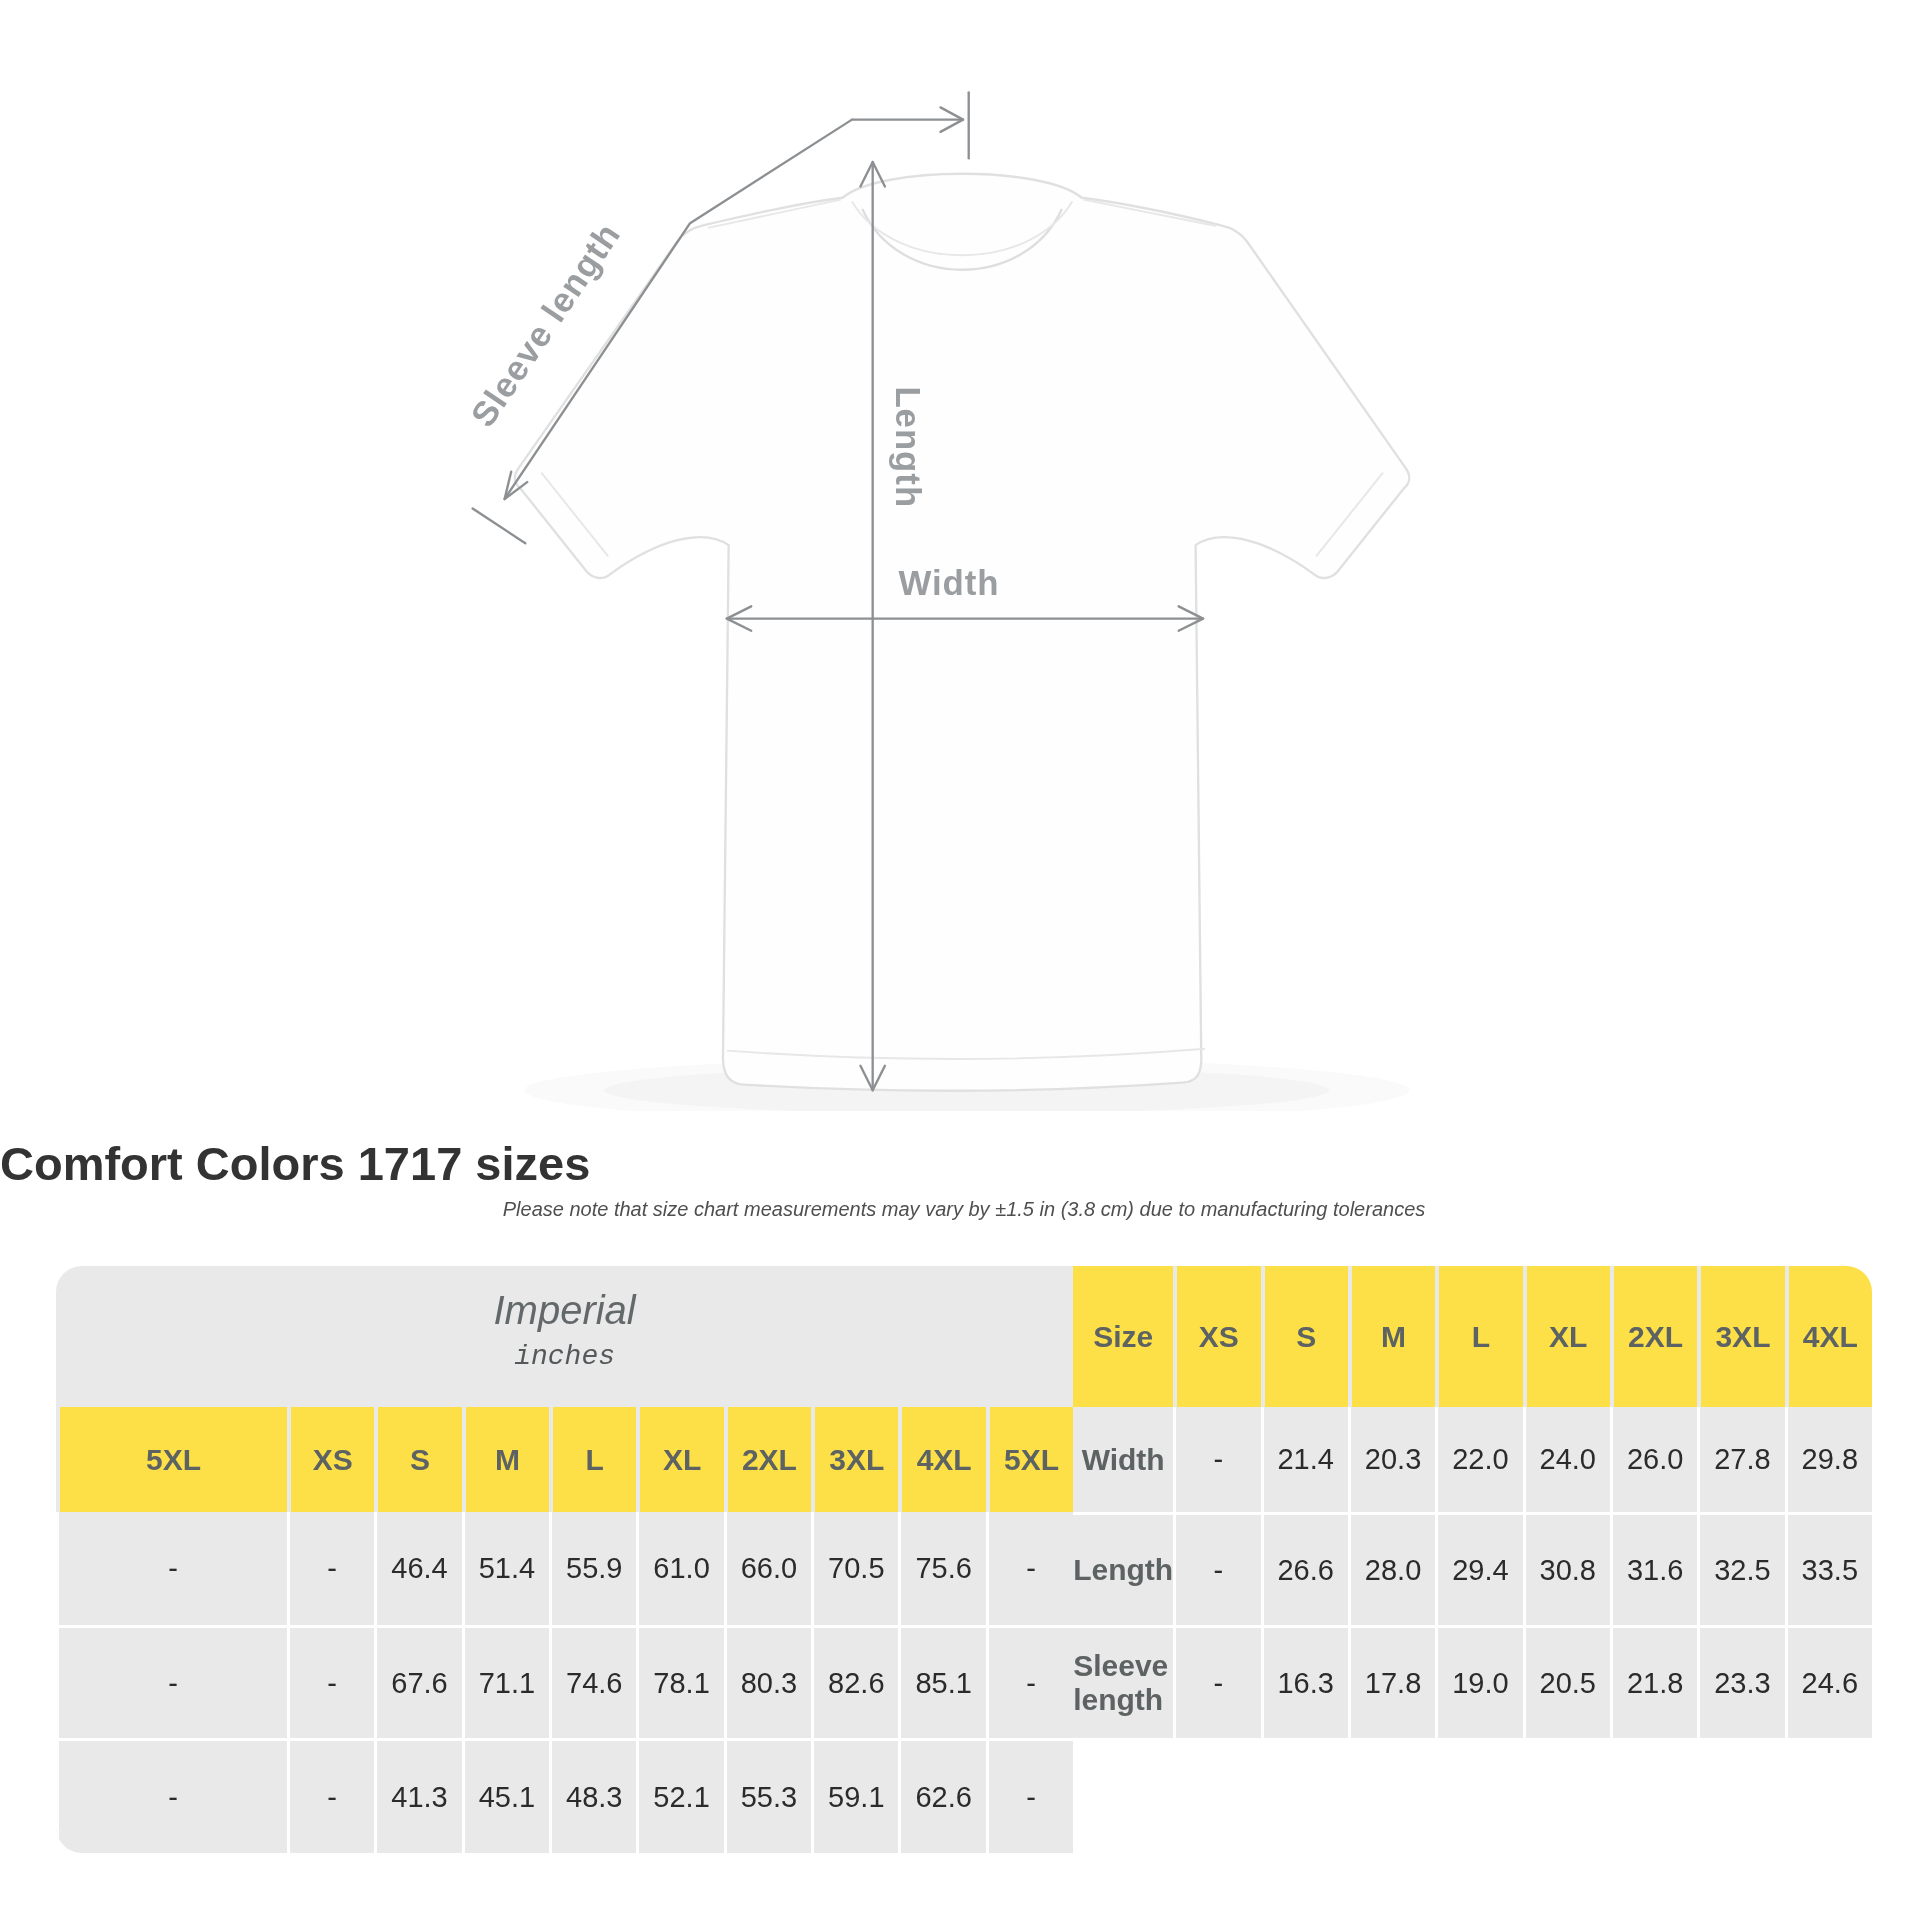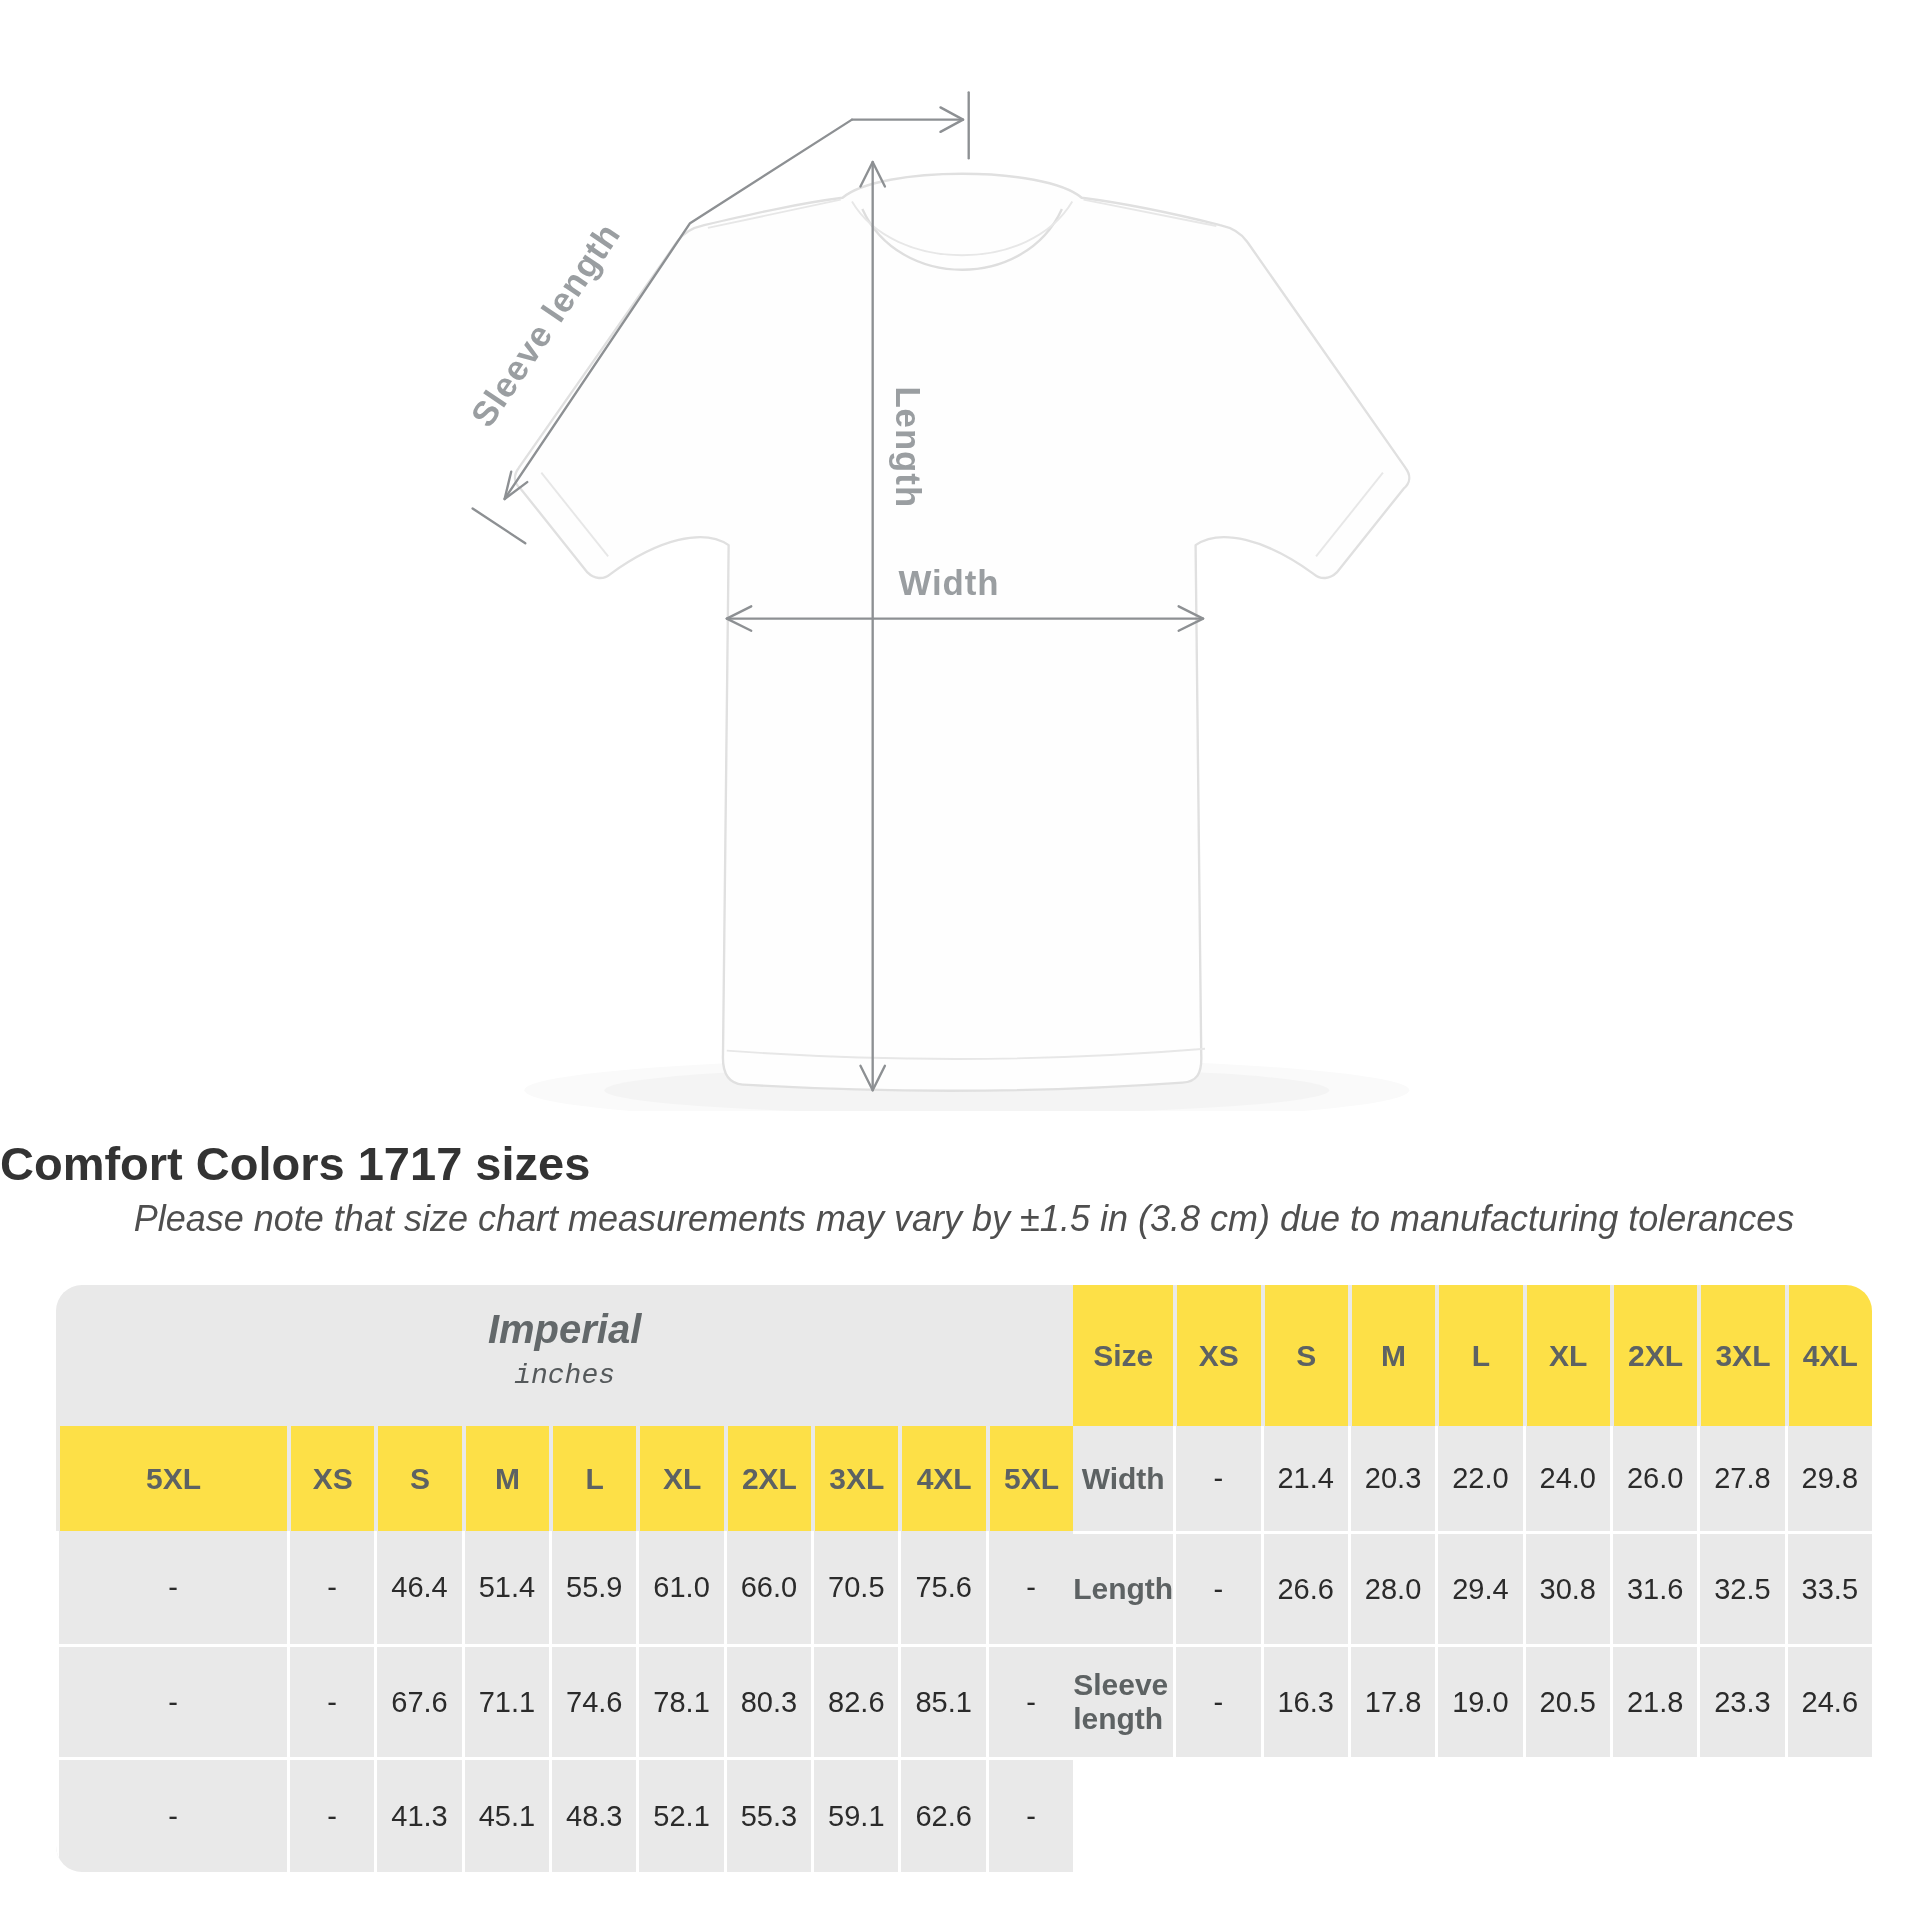--- a/index.html
+++ b/index.html
@@ -10,37 +10,37 @@
   }
   .shirt-area{position:relative;width:1928px;height:1111px;}
   .shirt-area svg{display:block;}
   .anno-line{stroke:#8d9093;stroke-width:2.5;fill:none;stroke-linecap:round;stroke-linejoin:round;}
   .anno-text{fill:#9a9ea1;font-weight:bold;font-size:37px;letter-spacing:1px;font-family:"Liberation Sans",sans-serif;}
   .shirt-outline{fill:#fefefe;stroke:#e0e0e0;stroke-width:2.5;stroke-linejoin:round;}
   .seam{fill:none;stroke:#e7e7e7;stroke-width:2;}
   .seam-strong{fill:none;stroke:#dedede;stroke-width:2.5;}
 
   .page-title{margin:24.5px 0 7.5px;text-align:left;font-size:47px;font-weight:bold;color:#333333;}
-  .page-subtitle{margin:0;text-align:center;font-size:36px;font-style:italic;color:#4f4f4f;}
+  .page-subtitle{margin:0;text-align:center;font-size:20px;font-style:italic;color:#4f4f4f;}
 
   .size-table{
     margin:45px 56px 0;
     display:grid;
     grid-template-columns:231px repeat(18,1fr);
     grid-template-rows:141px 105px 113px 113px 115px;
     border-radius:26px;overflow:hidden;background:#ffffff;
   }
   .group-cell{
     grid-row:1;background:#e9e9e9;
     display:flex;flex-direction:column;align-items:center;justify-content:center;
     gap:8.5px;padding-bottom:13px;
   }
   .group-imperial{grid-column:1 / span 10;}
   .group-metric{grid-column:11 / span 9;}
-  .group-title{font-size:40px;font-weight:bold;font-style:italic;color:#63686a;}
+  .group-title{font-size:40px;font-weight:normal;font-style:italic;color:#63686a;}
   .group-unit{font-size:28px;font-style:italic;color:#55595b;font-family:Liberation Mono, monospace;}
   .th{
     background:#fde047;display:flex;align-items:center;justify-content:center;
     font-weight:bold;font-size:30px;color:#5d6263;border-left:4.7px solid #e9e9e9;
   }
   .th.first{border-left:none;}
   .td{
     background:#e9e9e9;display:flex;align-items:center;justify-content:center;
     font-size:29px;color:#2b2b2b;
   }

